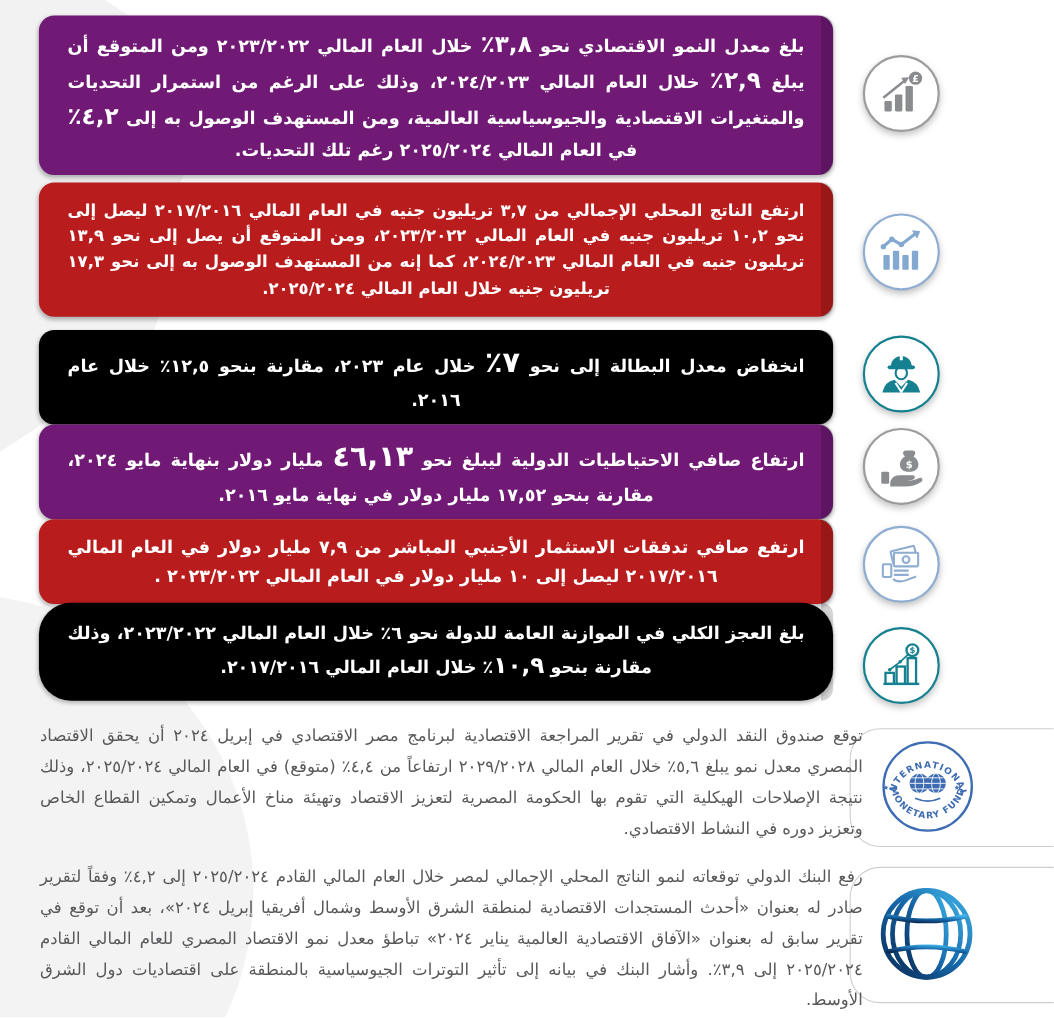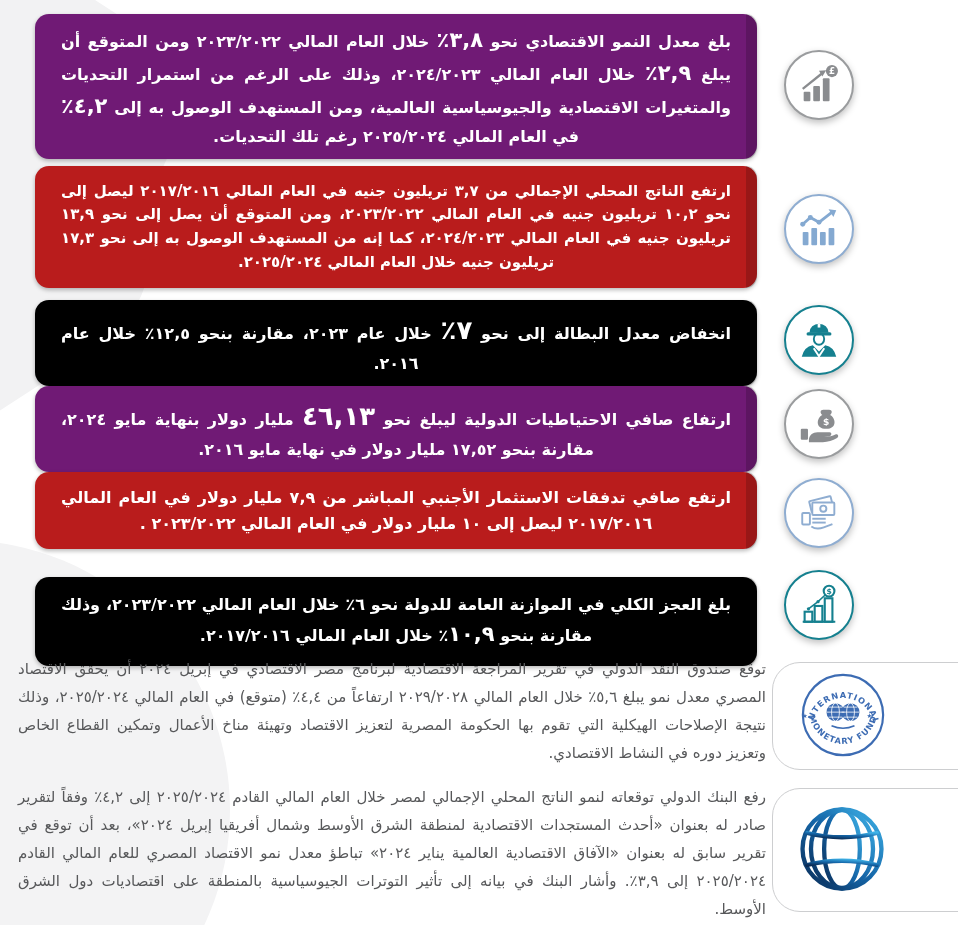--- a/index.html
+++ b/index.html
@@ -43,21 +43,21 @@
     display:flex; align-items:center; justify-content:center;
     box-shadow:0 3px 7px rgba(0,0,0,.25);
   }
   .icon-circle svg { width:46px; height:46px; }
   .icon-circle.gray-b { border:2px solid #9a9c9e; }
   .icon-circle.blue-b { border:2px solid #8fadd1; }
   .icon-circle.teal-b { border:2px solid #15808f; }
 
   
   .body-para {
-    position:absolute; left:18px; width:748px; z-index:2; margin:0;
+    position:absolute; left:36px; width:748px; z-index:2; margin:0;
     font-size:15px; line-height:1.86; color:#57585a;
     text-align:justify; direction:rtl;
   }
   .logo-tab {
     position:absolute; left:772px; width:230px; z-index:1;
     border:1.5px solid #cdced0; border-radius:28px; background:#ffffff;
   }
   .logo-wrap { position:absolute; z-index:2; }
 </style>
 </head>
@@ -82,21 +82,21 @@
   </section>
 
   <section class="stat-box gray" style="top:386px; min-height:77px;">
     <p class="stat-text"><span class="seg">ارتفاع صافي الاحتياطيات الدولية ليبلغ نحو </span><span class="seg num xl">٤٦,١٣</span><span class="seg"> مليار دولار بنهاية مايو ٢٠٢٤، مقارنة بنحو ١٧,٥٢ مليار دولار في نهاية مايو ٢٠١٦.</span></p>
   </section>
 
   <section class="stat-box blue" style="top:472px; min-height:77px;">
     <p class="stat-text"><span class="seg">ارتفع صافي تدفقات الاستثمار الأجنبي المباشر من ٧,٩ مليار دولار في العام المالي ٢٠١٧/٢٠١٦ ليصل إلى ١٠ مليار دولار في العام المالي ٢٠٢٣/٢٠٢٢ .</span></p>
   </section>
 
-  <section class="stat-box teal" style="top:577px; min-height:89px;">
+  <section class="stat-box teal" style="top:548px; min-height:89px;border-radius:29px;">
     <p class="stat-text"><span class="seg">بلغ العجز الكلي في الموازنة العامة للدولة نحو ٦٪ خلال العام المالي ٢٠٢٣/٢٠٢٢، وذلك مقارنة بنحو </span><span class="seg num">١٠,٩</span><span class="seg">٪ خلال العام المالي ٢٠١٧/٢٠١٦.</span></p>
   </section>
 
   <div class="icon-circle gray-b" style="top:50px;">
     <svg viewBox="0 0 48 48">
       <g fill="#8a8c8f">
         <rect x="8" y="31" width="7" height="10" rx="1"></rect>
         <rect x="18" y="25" width="7" height="16" rx="1"></rect>
         <rect x="28" y="17" width="7" height="24" rx="1"></rect>
       </g>

